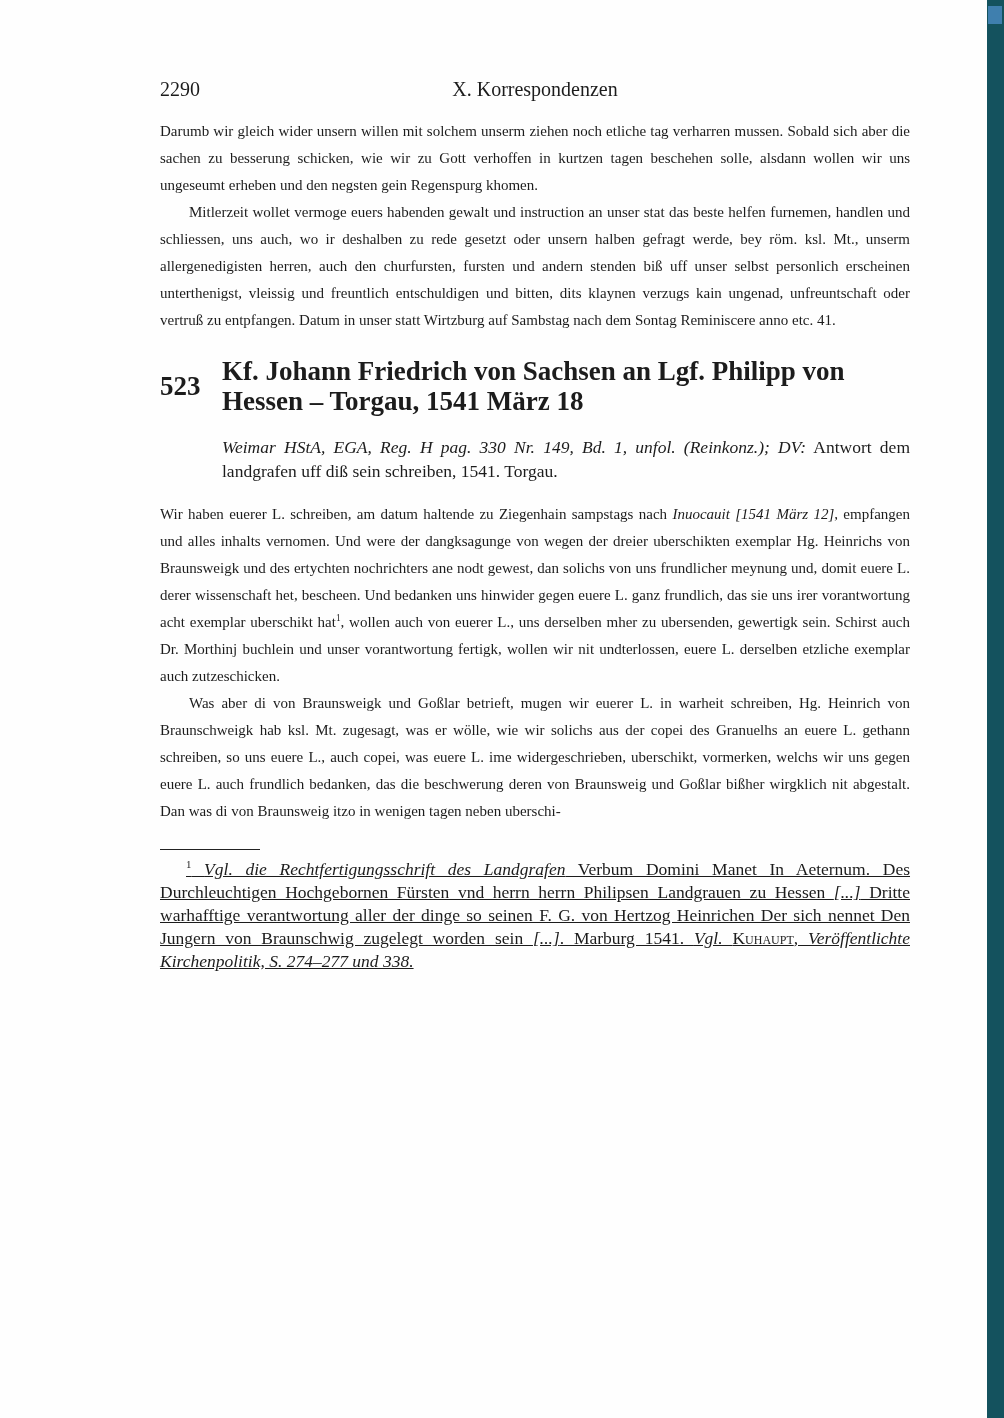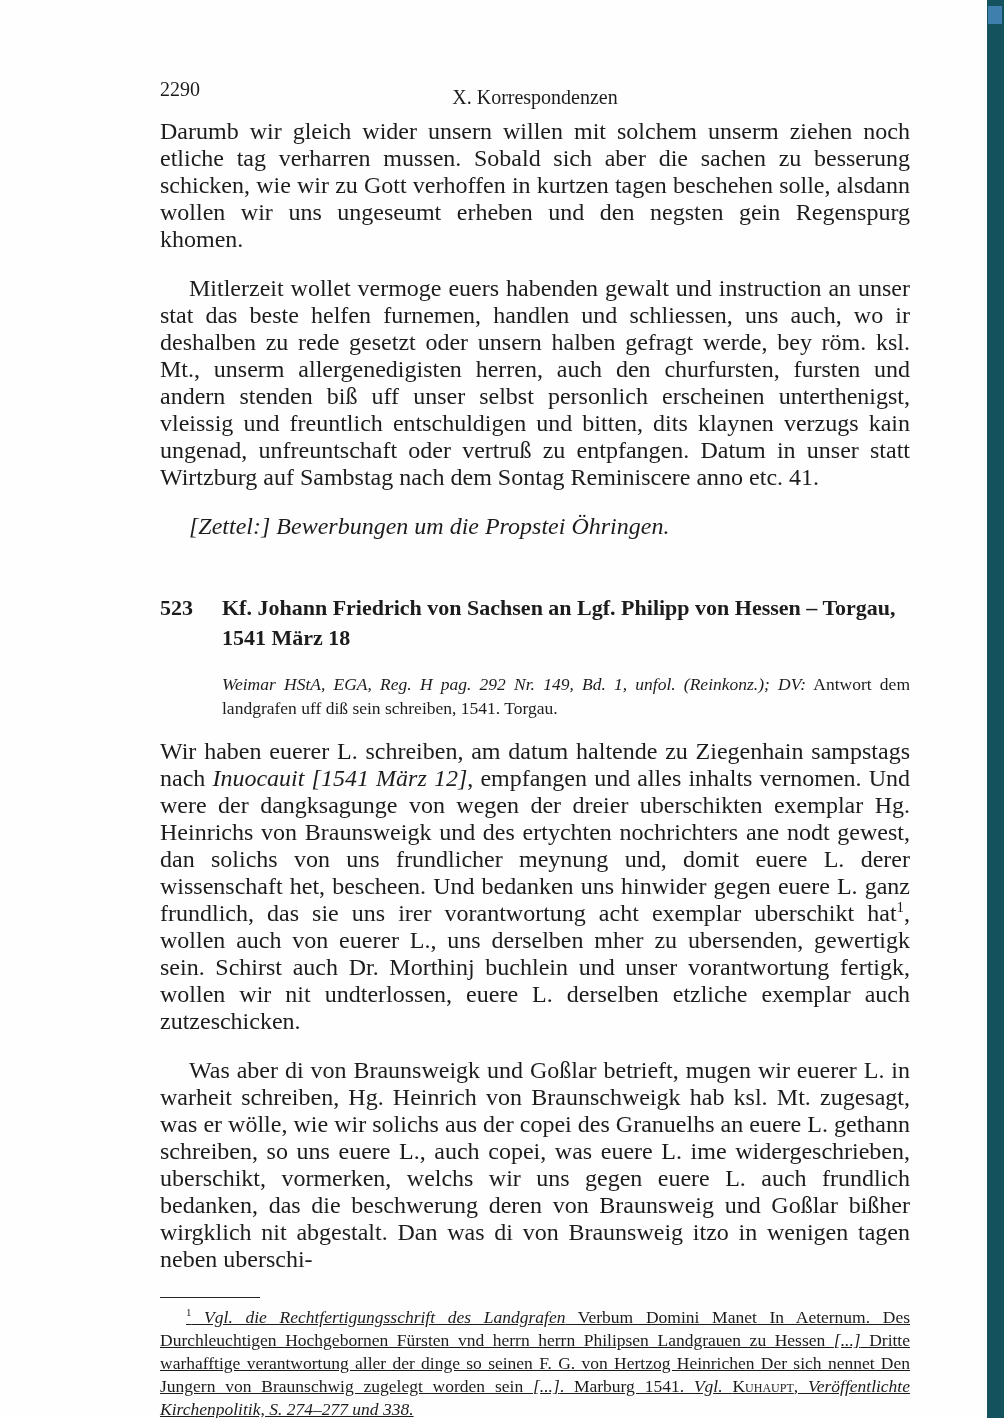--- a/index.html
+++ b/index.html
@@ -20,38 +20,39 @@
     padding:78px 94px 0 160px;
     box-sizing:border-box;
   }
   .page-header{
     position:relative;
     height:26px;
     margin-bottom:14px;
     font-size:20px;
   }
   .page-number{position:absolute;left:0;top:0;}
-  .running-head{position:absolute;left:50%;top:8px;transform:translateX(-50%);white-space:nowrap;}
+  .running-head{position:absolute;left:50%;top:0;transform:translateX(-50%);white-space:nowrap;}
   .body-par{
     margin:0;
-    font-size:24px;
+    font-size:15px;
     line-height:27px;
     text-align:justify;
   }
-  .indent{text-indent:29px;margin-top:22px;}
+  .indent{text-indent:29px;}
   .it{font-style:italic;}
   .sc{font-variant:small-caps;}
   sup{font-size:62%;vertical-align:super;line-height:0;}
   .entry-heading{
     display:flex;
-    margin-top:53px;
+    margin-top:22px;
     margin-bottom:20px;
     font-weight:bold;
-    font-size:22px;
+    font-size:27px;
     line-height:30px;
+    align-items:center;
   }
   .entry-number{flex:0 0 62px;}
   .entry-title{flex:1;}
   .source-note{
     margin:0 0 18px 62px;
     font-size:17.5px;
     line-height:23.5px;
     text-align:justify;
   }
   .letter-par{margin-top:12px;}
@@ -89,28 +90,27 @@
     <span class="page-number">2290</span>
     <span class="running-head">X. Korrespondenzen</span>
   </header>
 
   <main>
 
     <p class="body-par"><span>Darumb wir gleich wider unsern willen mit solchem unserm ziehen noch etliche tag verharren mussen. Sobald sich aber die sachen zu besserung schicken, wie wir zu Gott verhoffen in kurtzen tagen beschehen solle, alsdann wollen wir uns ungeseumt erheben und den negsten gein Regenspurg khomen.</span></p>
 
     <p class="body-par indent"><span>Mitlerzeit wollet vermoge euers habenden gewalt und instruction an unser stat das beste helfen furnemen, handlen und schliessen, uns auch, wo ir deshalben zu rede gesetzt oder unsern halben gefragt werde, bey röm. ksl. Mt., unserm allergenedigisten herren, auch den churfursten, fursten und andern stenden biß uff unser selbst personlich erscheinen unterthenigst, vleissig und freuntlich entschuldigen und bitten, dits klaynen verzugs kain ungenad, unfreuntschaft oder vertruß zu entpfangen. Datum in unser statt Wirtzburg auf Sambstag nach dem Sontag Reminiscere anno etc. 41.</span></p>
 
-    <p class="body-par indent"><span class="it">[Zettel:] Bewerbungen um die Propstei Öhringen.</span></p>
 
     <div class="entry-heading">
       <span class="entry-number">523</span>
       <span class="entry-title">Kf. Johann Friedrich von Sachsen an Lgf. Philipp von Hessen – Torgau, 1541 März 18</span>
     </div>
 
-    <p class="source-note"><span class="it">Weimar HStA, EGA, Reg. H pag. 292 Nr. 149, Bd. 1, unfol. (Reinkonz.); DV:</span><span> Antwort dem landgrafen uff diß sein schreiben, 1541. Torgau.</span></p>
+    <p class="source-note"><span class="it">Weimar HStA, EGA, Reg. H pag. 330 Nr. 149, Bd. 1, unfol. (Reinkonz.); DV:</span><span> Antwort dem landgrafen uff diß sein schreiben, 1541. Torgau.</span></p>
 
     <p class="body-par letter-par"><span>Wir haben euerer L. schreiben, am datum haltende zu Ziegenhain sampstags nach </span><span class="it">Inuocauit [1541 März 12]</span><span>, empfangen und alles inhalts vernomen. Und were der dangksagunge von wegen der dreier uberschikten exemplar Hg. Heinrichs von Braunsweigk und des ertychten nochrichters ane nodt gewest, dan solichs von uns frundlicher meynung und, domit euere L. derer wissenschaft het, bescheen. Und bedanken uns hinwider gegen euere L. ganz frundlich, das sie uns irer vorantwortung acht exemplar uberschikt hat</span><sup>1</sup><span>, wollen auch von euerer L., uns derselben mher zu ubersenden, gewertigk sein. Schirst auch Dr. Morthinj buchlein und unser vorantwortung fertigk, wollen wir nit undterlossen, euere L. derselben etzliche exemplar auch zutzeschicken.</span></p>
 
     <p class="body-par indent"><span>Was aber di von Braunsweigk und Goßlar betrieft, mugen wir euerer L. in warheit schreiben, Hg. Heinrich von Braunschweigk hab ksl. Mt. zugesagt, was er wölle, wie wir solichs aus der copei des Granuelhs an euere L. gethann schreiben, so uns euere L., auch copei, was euere L. ime widergeschrieben, uberschikt, vormerken, welchs wir uns gegen euere L. auch frundlich bedanken, das die beschwerung deren von Braunsweig und Goßlar bißher wirgklich nit abgestalt. Dan was di von Braunsweig itzo in wenigen tagen neben uberschi-</span></p>
 
     <div class="footnote-area">
       <div class="footnote-rule"></div>
       <p class="footnote"><sup>1</sup><span> </span><span class="it">Vgl. die Rechtfertigungsschrift des Landgrafen</span><span> Verbum Domini Manet In Aeternum. Des Durchleuchtigen Hochgebornen Fürsten vnd herrn herrn Philipsen Landgrauen zu Hessen </span><span class="it">[...]</span><span> Dritte warhafftige verantwortung aller der dinge so seinen F. G. von Hertzog Heinrichen Der sich nennet Den Jungern von Braunschwig zugelegt worden sein </span><span class="it">[...]</span><span>. Marburg 1541. </span><span class="it">Vgl. </span><span class="sc">Kuhaupt</span><span class="it">, Veröffentlichte Kirchenpolitik, S. 274–277 und 338.</span></p>
     </div>
 

